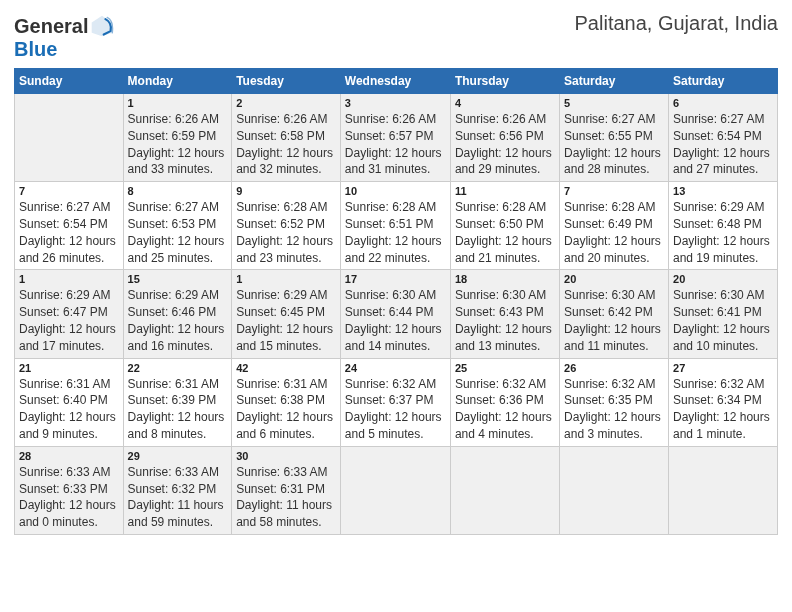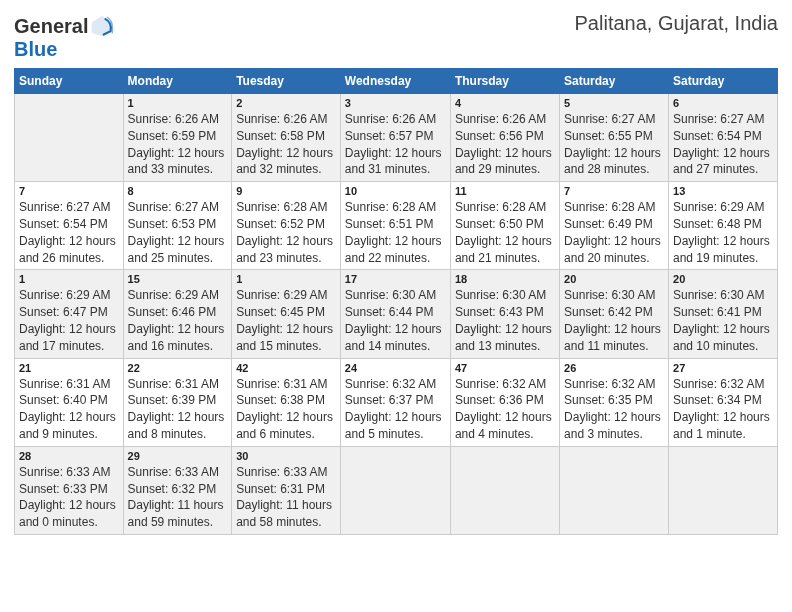--- a/index.html
+++ b/index.html
@@ -301,21 +301,21 @@
 and 6 minutes.</div>
           </td>
           <td>
             <span class="cell-date">24</span>
             <div class="cell-info" style="white-space: pre-line;">Sunrise: 6:32 AM
 Sunset: 6:37 PM
 Daylight: 12 hours
 and 5 minutes.</div>
           </td>
           <td>
-            <span class="cell-date">47</span>
+            <span class="cell-date">25</span>
             <div class="cell-info" style="white-space: pre-line;">Sunrise: 6:32 AM
 Sunset: 6:36 PM
 Daylight: 12 hours
 and 4 minutes.</div>
           </td>
           <td>
             <span class="cell-date">26</span>
             <div class="cell-info" style="white-space: pre-line;">Sunrise: 6:32 AM
 Sunset: 6:35 PM
 Daylight: 12 hours

